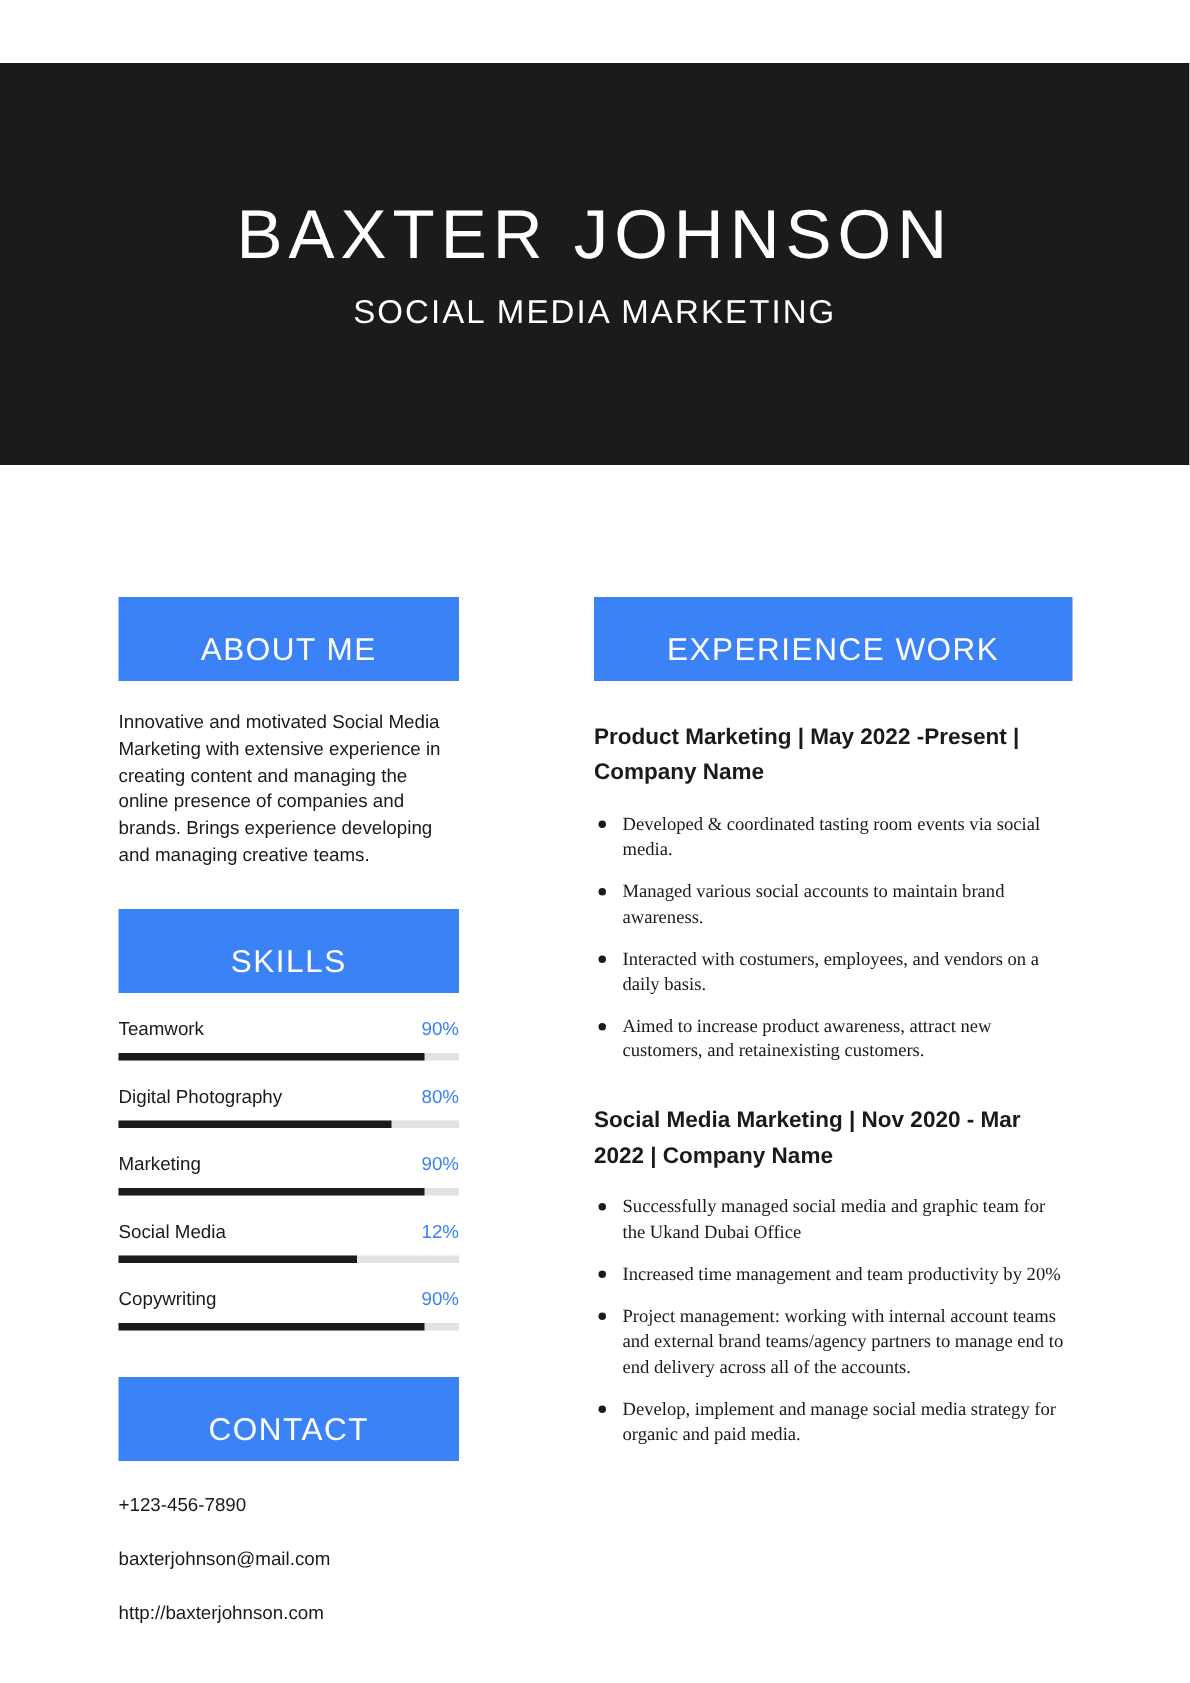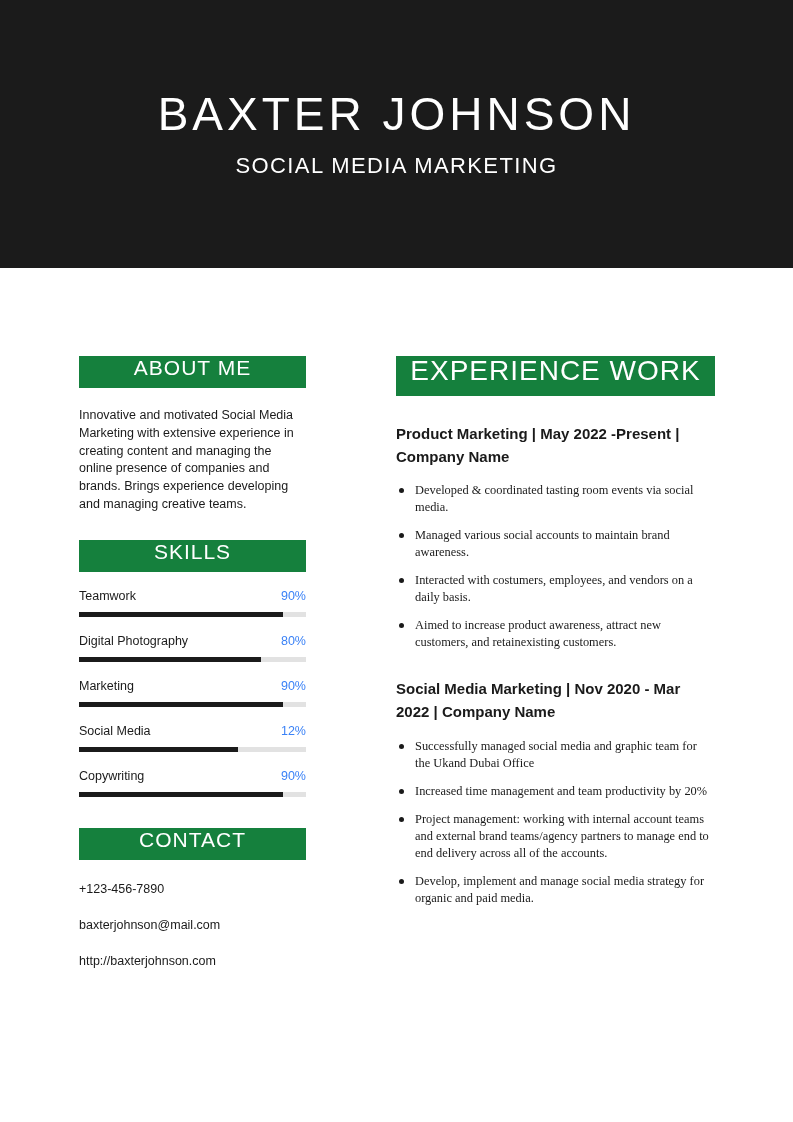--- a/index.html
+++ b/index.html
@@ -12,20 +12,21 @@
     background: #ffffff;
     font-family: "Liberation Sans", sans-serif;
     color: #1a1a1a;
     overflow: hidden;
   }
   .page {
     position: relative;
     width: 793px;
     height: 1072px;
     background: #ffffff;
+    margin-top: 42px;
   }
 
   
   .header {
     position: absolute;
     left: 0;
     top: 0;
     width: 793px;
     height: 268px;
     background: #1b1b1b;
@@ -61,30 +62,30 @@
   }
   .right-col {
     position: absolute;
     left: 396px;
     top: 356px;
     width: 319px;
   }
 
   
   .section-bar {
-    background: #15803d;
+    background: #3b82f6;
     color: #ffffff;
     text-align: center;
     font-size: 21px;
     letter-spacing: 1px;
-    padding: 0 0 9px 0;
+    padding: 24px 0 9px 0;
     line-height: 1.1;
   }
   .section-bar.wide {
-    font-size: 28px;
+    font-size: 21px;
   }
 
   
   .about-text {
     margin-top: 19px;
     font-size: 12.5px;
     line-height: 1.42;
     color: #1a1a1a;
   }
 

